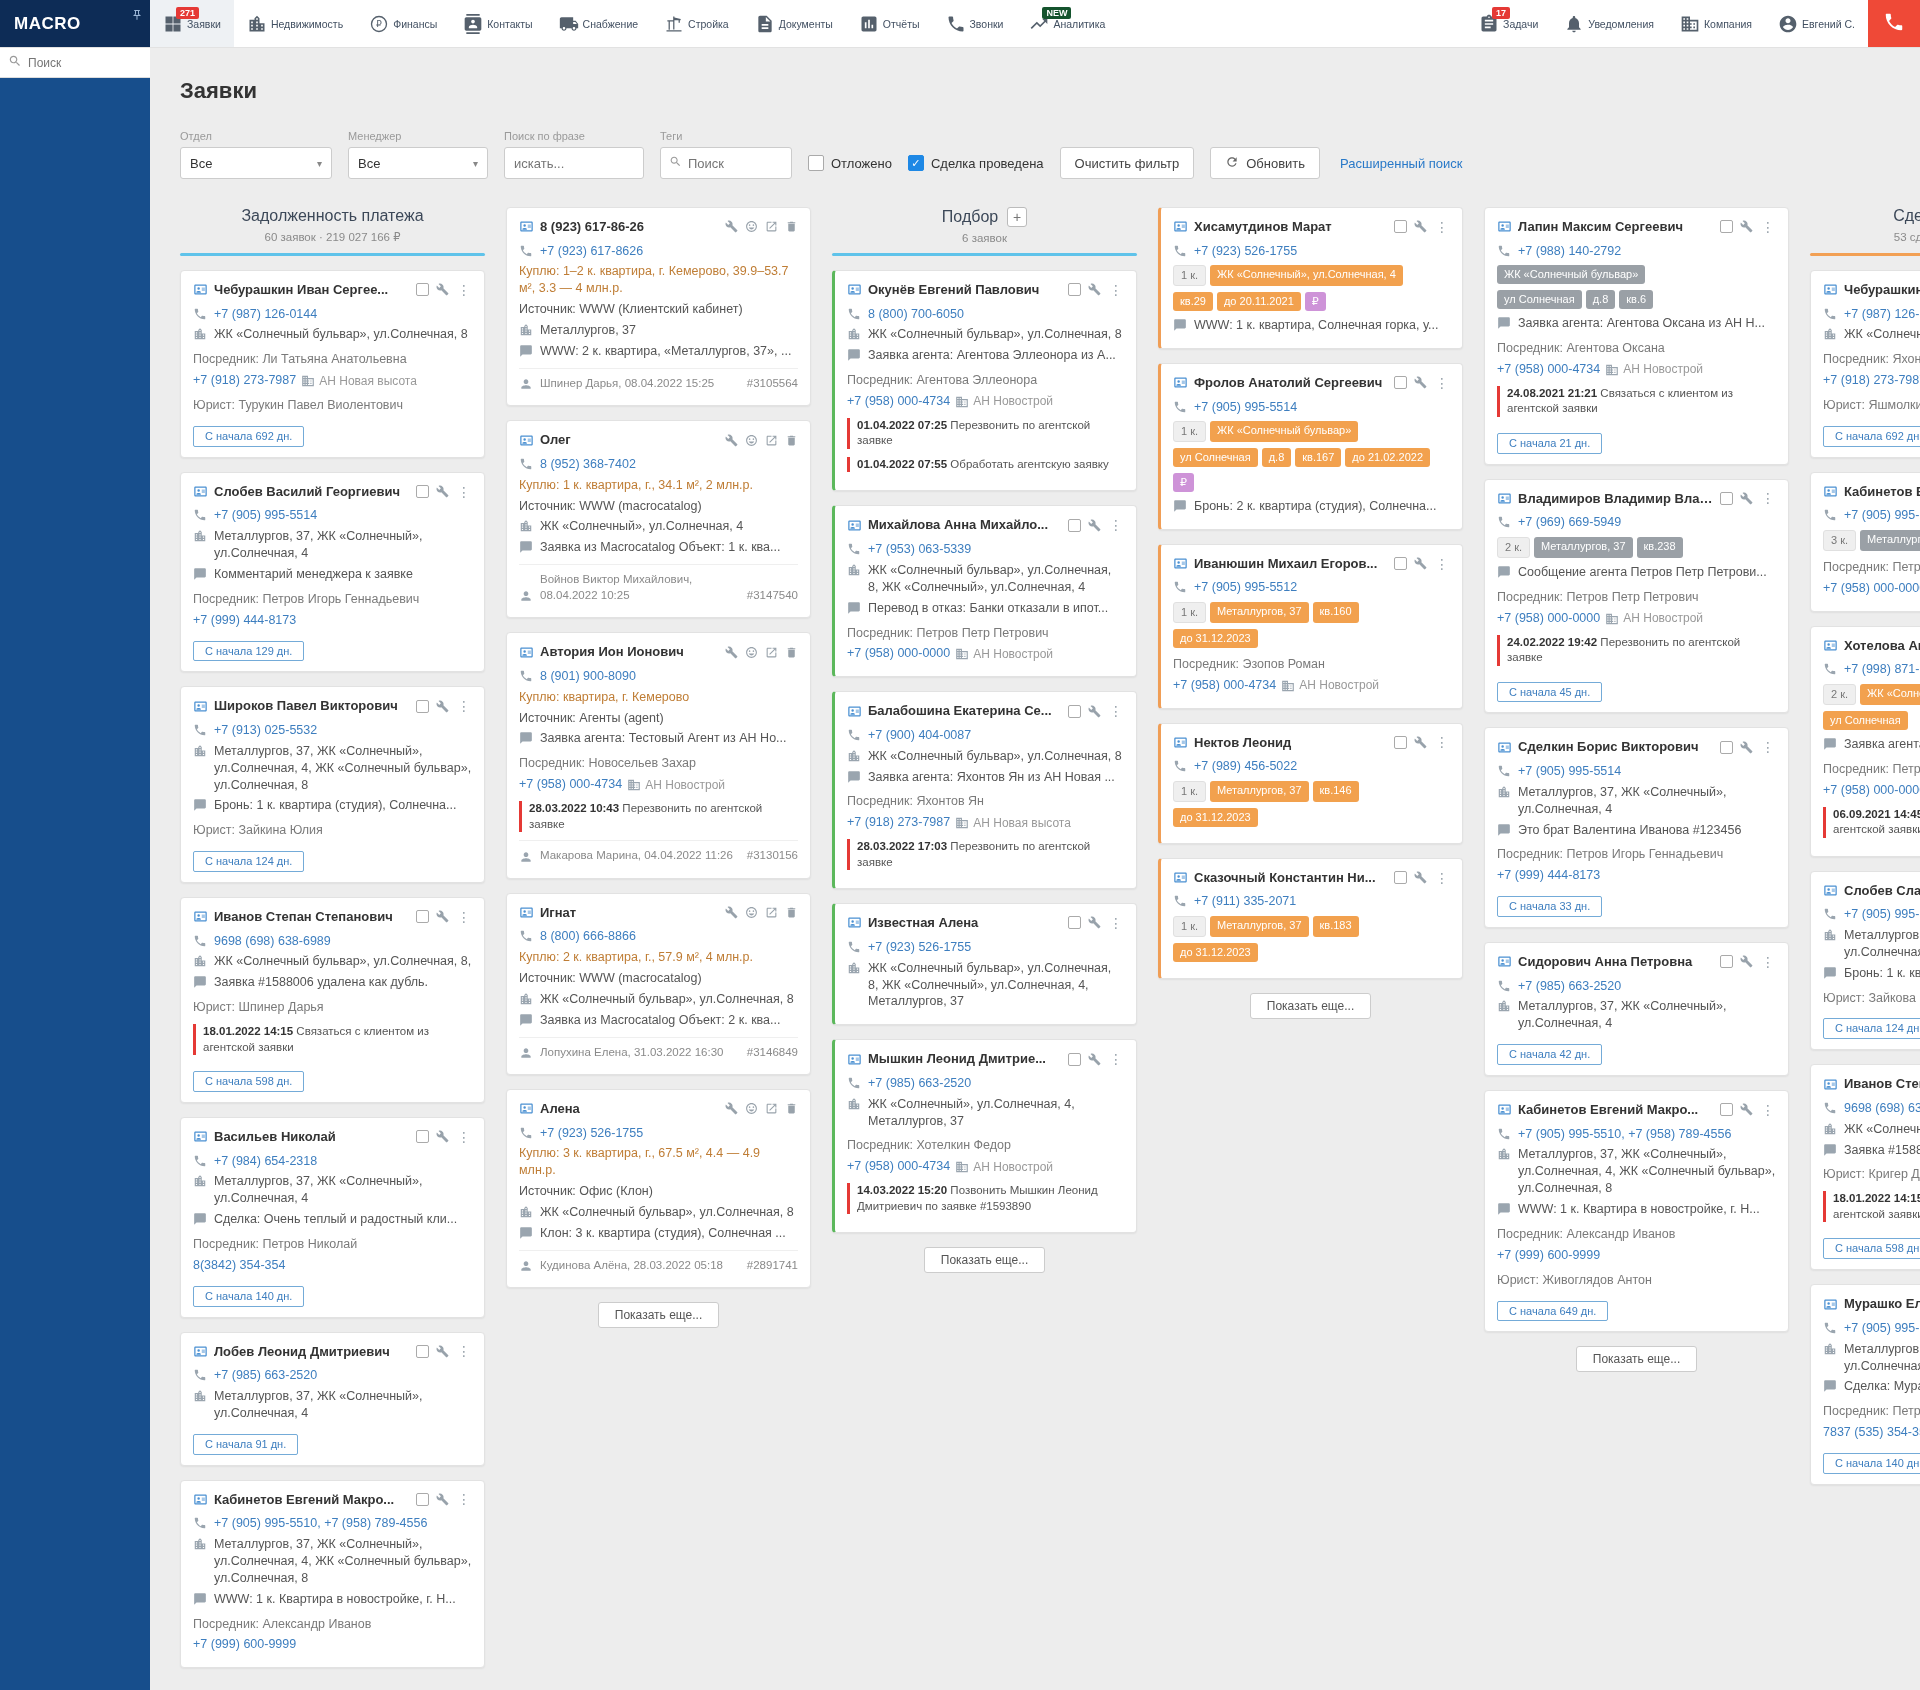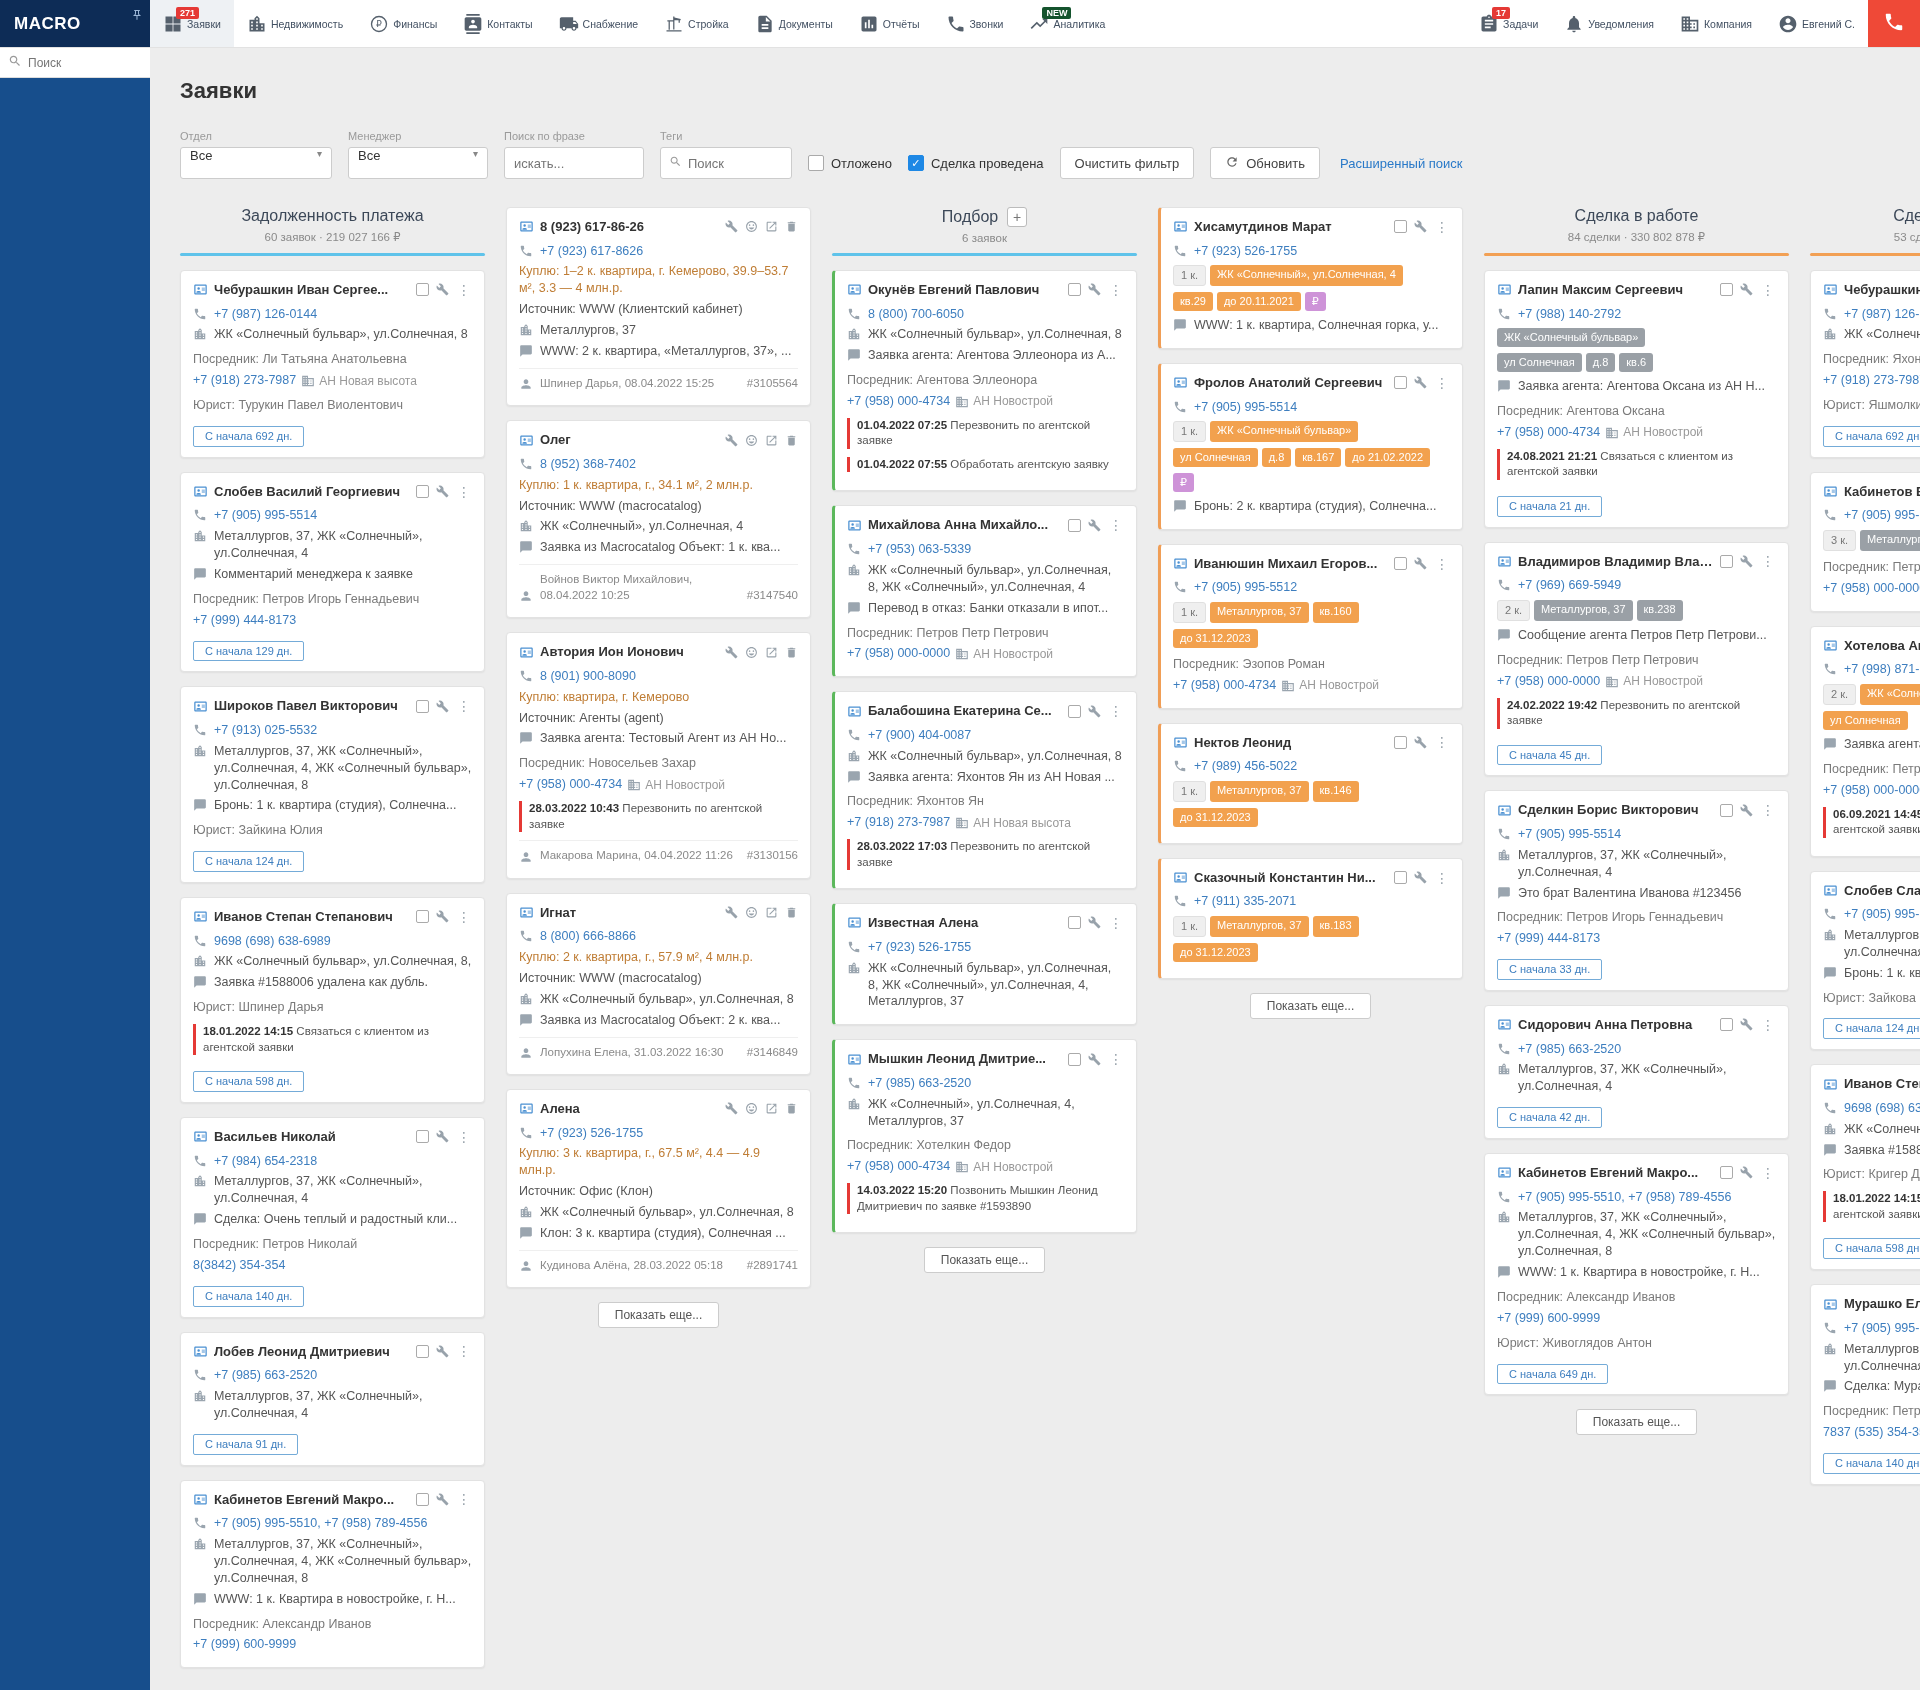--- a/index.html
+++ b/index.html
@@ -32,21 +32,21 @@
   .sidebar-search svg{width:14px;height:14px;color:#9a9a9a;}
   .sidebar-search input{border:0;outline:0;flex:1;font-size:12px;color:#333;min-width:0;background:transparent;}
   
   .main{margin-left:150px;margin-top:48px;height:1642px;padding:30px 0 0 30px;overflow:hidden;}
   .page-title{font-size:22px;font-weight:bold;color:#333;margin-bottom:26px;}
   
   .filters{display:flex;align-items:flex-end;gap:16px;margin-bottom:28px;}
   .fgroup{display:flex;flex-direction:column;gap:5px;}
   .flabel{font-size:11px;color:#9a9a9a;}
   .select{width:152px;height:32px;background:#fff;border:1px solid #ccc;border-radius:3px;display:flex;
-    justify-content:space-between;padding:0 9px;font-size:13px;color:#333;cursor:pointer;}
+    align-items:center;justify-content:space-between;padding:0 9px;font-size:13px;color:#333;cursor:pointer;}
   .chev{color:#888;font-size:10px;}
   .tinput{width:140px;height:32px;border:1px solid #ccc;border-radius:3px;padding:0 9px;font-size:13px;
     background:#fff;color:#333;outline:none;}
   .tags-input{display:flex;align-items:center;background:#fff;border:1px solid #ccc;border-radius:3px;
     height:32px;padding:0 8px;gap:6px;width:132px;}
   .tags-input svg{width:13px;height:13px;color:#9a9a9a;flex:0 0 auto;}
   .tags-input input{border:0;outline:0;width:100%;font-size:13px;min-width:0;}
   .fcheck{display:flex;align-items:center;gap:7px;height:32px;font-size:13px;color:#333;cursor:pointer;}
   .cbx{width:16px;height:16px;border:1px solid #aaa;border-radius:2px;background:#fff;flex:0 0 auto;}
   .cbx.on{background:#1e88e5;border-color:#1e88e5;color:#fff;display:flex;align-items:center;
@@ -1461,27 +1461,20 @@
               <span class="bdg bdg-orange">кв.183</span>
             </div>
             <div class="badges">
               <span class="bdg bdg-orange">до 31.12.2023</span>
             </div>
           </div>
           <button class="show-more">Показать еще...</button>
         </div>
       </div>
       <div class="column">
-        <div class="col-head">
-          <div class="col-title-row">
-            <span class="col-title">Сделка в работе</span>
-          </div>
-          <div class="col-sub">84 сделки · 330 802 878 ₽</div>
-          <div class="col-accent" style="background: rgb(242, 160, 84);"></div>
-        </div>
         <div class="col-list">
           <div class="card">
             <div class="card-head">
               <span class="ric idcard">
                 <svg viewBox="0 0 24 24">
                   <path fill="currentColor" d="M20 4H4c-1.1 0-2 .9-2 2v12c0 1.1.9 2 2 2h16c1.1 0 2-.9 2-2V6c0-1.1-.9-2-2-2zm0 14H4V6h16v12zM9 8.5a2 2 0 110 4 2 2 0 010-4zM5.5 16c0-1.17 2.33-1.75 3.5-1.75s3.5.58 3.5 1.75V17h-7v-1zM14 9h5v1.5h-5V9zm0 3h5v1.5h-5V12z"></path>
                 </svg>
               </span>
               <span class="card-name">Лапин Максим Сергеевич</span>
               <span class="head-icons">

